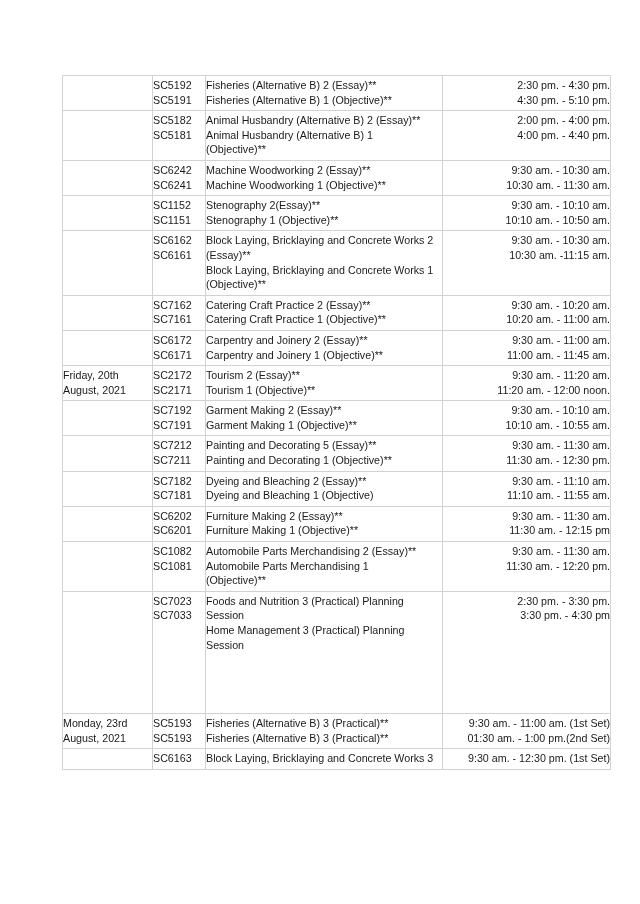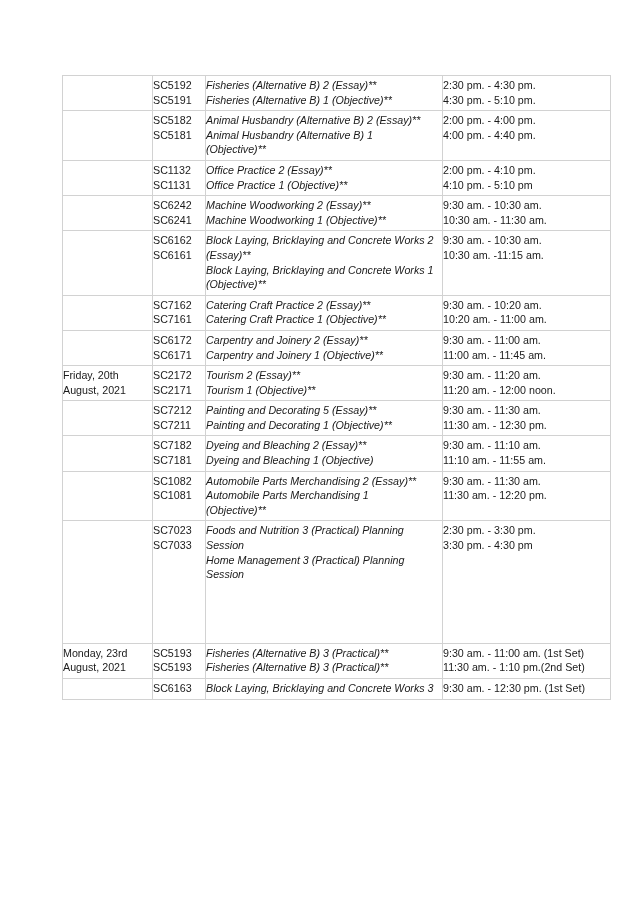--- a/index.html
+++ b/index.html
@@ -37,22 +37,22 @@
 
   #timetable td {
     border: 1px solid #d2d2d2;
     padding: 2px 0 3px 0;
     vertical-align: top;
     white-space: nowrap;
     overflow: visible;
   }
   td.date-cell  { padding-left: 3px; padding-right: 2px; white-space: normal; }
   td.code-cell  { padding-left: 4px; }
-  td.desc-cell  { padding-left: 4px; font-style: italic; }
-  td.time-cell  { padding-left: 4px; }
+  td.desc-cell  { padding-left: 4px; }
+  td.time-cell  { padding-left: 4px; text-align: right; }
 
   .ln { display: block; }
   .spacer { display: block; height: 14.6px; }
 
   
   td.desc-cell .ln { position: relative; }
 
   
   .tall { height: 58px; }
 </style>
@@ -95,45 +95,45 @@
             <span class="ln">(Objective)**</span>
           </td>
           <td class="time-cell">
             <span class="ln">2:00 pm. - 4:00 pm.</span>
             <span class="ln">4:00 pm. - 4:40 pm.</span>
           </td>
         </tr>
         <tr>
           <td class="date-cell">&nbsp;</td>
           <td class="code-cell">
-            <span class="ln">SC1132</span>
-            <span class="ln">SC1131</span>
-          </td>
-          <td class="desc-cell">
-            <span class="ln">Office Practice 2 (Essay)**</span>
-            <span class="ln">Office Practice 1 (Objective)**</span>
-          </td>
-          <td class="time-cell">
-            <span class="ln">2:00 pm. - 4:10 pm.</span>
-            <span class="ln">4:10 pm. - 5:10 pm</span>
-          </td>
-        </tr>
-        <tr>
-          <td class="date-cell">&nbsp;</td>
-          <td class="code-cell">
             <span class="ln">SC6242</span>
             <span class="ln">SC6241</span>
           </td>
           <td class="desc-cell">
             <span class="ln">Machine Woodworking 2 (Essay)**</span>
             <span class="ln">Machine Woodworking 1 (Objective)**</span>
           </td>
           <td class="time-cell">
             <span class="ln">9:30 am. - 10:30 am.</span>
             <span class="ln">10:30 am. - 11:30 am.</span>
+          </td>
+        </tr>
+        <tr>
+          <td class="date-cell">&nbsp;</td>
+          <td class="code-cell">
+            <span class="ln">SC1152</span>
+            <span class="ln">SC1151</span>
+          </td>
+          <td class="desc-cell">
+            <span class="ln">Stenography 2(Essay)**</span>
+            <span class="ln">Stenography 1 (Objective)**</span>
+          </td>
+          <td class="time-cell">
+            <span class="ln">9:30 am. - 10:10 am.</span>
+            <span class="ln">10:10 am. - 10:50 am.</span>
           </td>
         </tr>
         <tr>
           <td class="date-cell">&nbsp;</td>
           <td class="code-cell">
             <span class="ln">SC6162</span>
             <span class="ln">SC6161</span>
           </td>
           <td class="desc-cell">
             <span class="ln">Block Laying, Bricklaying and Concrete Works 2</span>
@@ -190,20 +190,35 @@
             <span class="ln">Tourism 1 (Objective)**</span>
           </td>
           <td class="time-cell">
             <span class="ln">9:30 am. - 11:20 am.</span>
             <span class="ln">11:20 am. - 12:00 noon.</span>
           </td>
         </tr>
         <tr>
           <td class="date-cell">&nbsp;</td>
           <td class="code-cell">
+            <span class="ln">SC7192</span>
+            <span class="ln">SC7191</span>
+          </td>
+          <td class="desc-cell">
+            <span class="ln">Garment Making 2 (Essay)**</span>
+            <span class="ln">Garment Making 1 (Objective)**</span>
+          </td>
+          <td class="time-cell">
+            <span class="ln">9:30 am. - 10:10 am.</span>
+            <span class="ln">10:10 am. - 10:55 am.</span>
+          </td>
+        </tr>
+        <tr>
+          <td class="date-cell">&nbsp;</td>
+          <td class="code-cell">
             <span class="ln">SC7212</span>
             <span class="ln">SC7211</span>
           </td>
           <td class="desc-cell">
             <span class="ln">Painting and Decorating 5 (Essay)**</span>
             <span class="ln">Painting and Decorating 1 (Objective)**</span>
           </td>
           <td class="time-cell">
             <span class="ln">9:30 am. - 11:30 am.</span>
             <span class="ln">11:30 am. - 12:30 pm.</span>
@@ -215,20 +230,35 @@
             <span class="ln">SC7182</span>
             <span class="ln">SC7181</span>
           </td>
           <td class="desc-cell">
             <span class="ln">Dyeing and Bleaching 2 (Essay)**</span>
             <span class="ln">Dyeing and Bleaching 1 (Objective)</span>
           </td>
           <td class="time-cell">
             <span class="ln">9:30 am. - 11:10 am.</span>
             <span class="ln">11:10 am. - 11:55 am.</span>
+          </td>
+        </tr>
+        <tr>
+          <td class="date-cell">&nbsp;</td>
+          <td class="code-cell">
+            <span class="ln">SC6202</span>
+            <span class="ln">SC6201</span>
+          </td>
+          <td class="desc-cell">
+            <span class="ln">Furniture Making 2 (Essay)**</span>
+            <span class="ln">Furniture Making 1 (Objective)**</span>
+          </td>
+          <td class="time-cell">
+            <span class="ln">9:30 am. - 11:30 am.</span>
+            <span class="ln">11:30 am. - 12:15 pm</span>
           </td>
         </tr>
         <tr>
           <td class="date-cell">&nbsp;</td>
           <td class="code-cell">
             <span class="ln">SC1082</span>
             <span class="ln">SC1081</span>
           </td>
           <td class="desc-cell">
             <span class="ln">Automobile Parts Merchandising 2 (Essay)**</span>
@@ -268,21 +298,21 @@
           <td class="code-cell">
             <span class="ln">SC5193</span>
             <span class="ln">SC5193</span>
           </td>
           <td class="desc-cell">
             <span class="ln">Fisheries (Alternative B) 3 (Practical)**</span>
             <span class="ln">Fisheries (Alternative B) 3 (Practical)**</span>
           </td>
           <td class="time-cell">
             <span class="ln">9:30 am. - 11:00 am. (1st Set)</span>
-            <span class="ln">11:30 am. - 1:10 pm.(2nd Set)</span>
+            <span class="ln">01:30 am. - 1:00 pm.(2nd Set)</span>
           </td>
         </tr>
         <tr>
           <td class="date-cell">&nbsp;</td>
           <td class="code-cell">
             <span class="ln">SC6163</span>
           </td>
           <td class="desc-cell">
             <span class="ln">Block Laying, Bricklaying and Concrete Works 3</span>
           </td>

